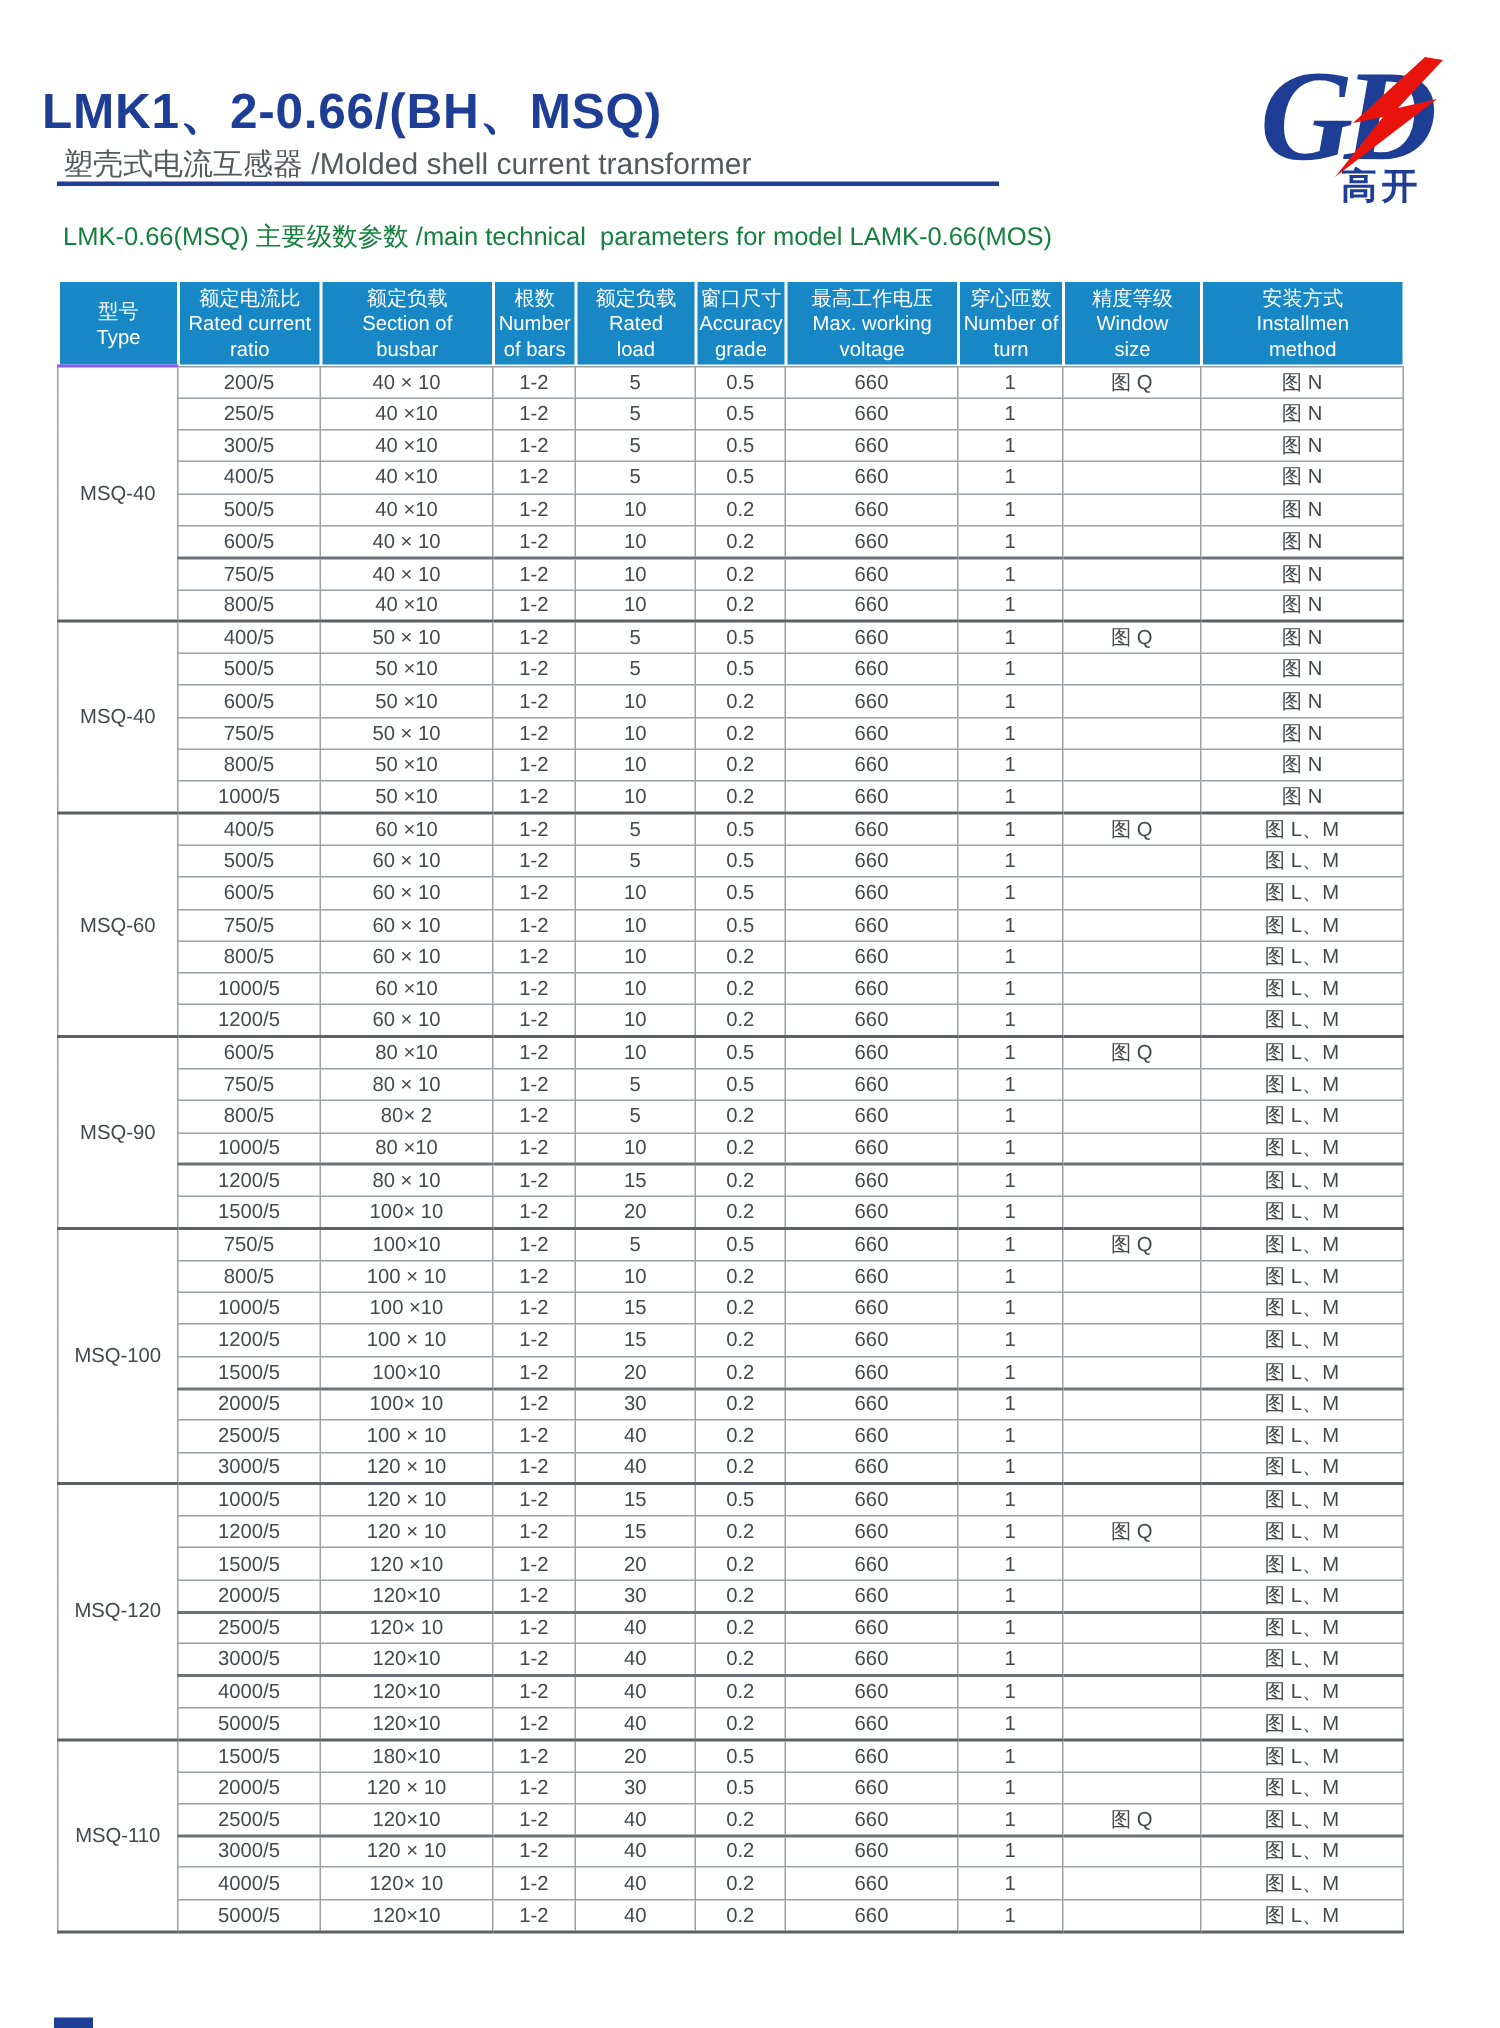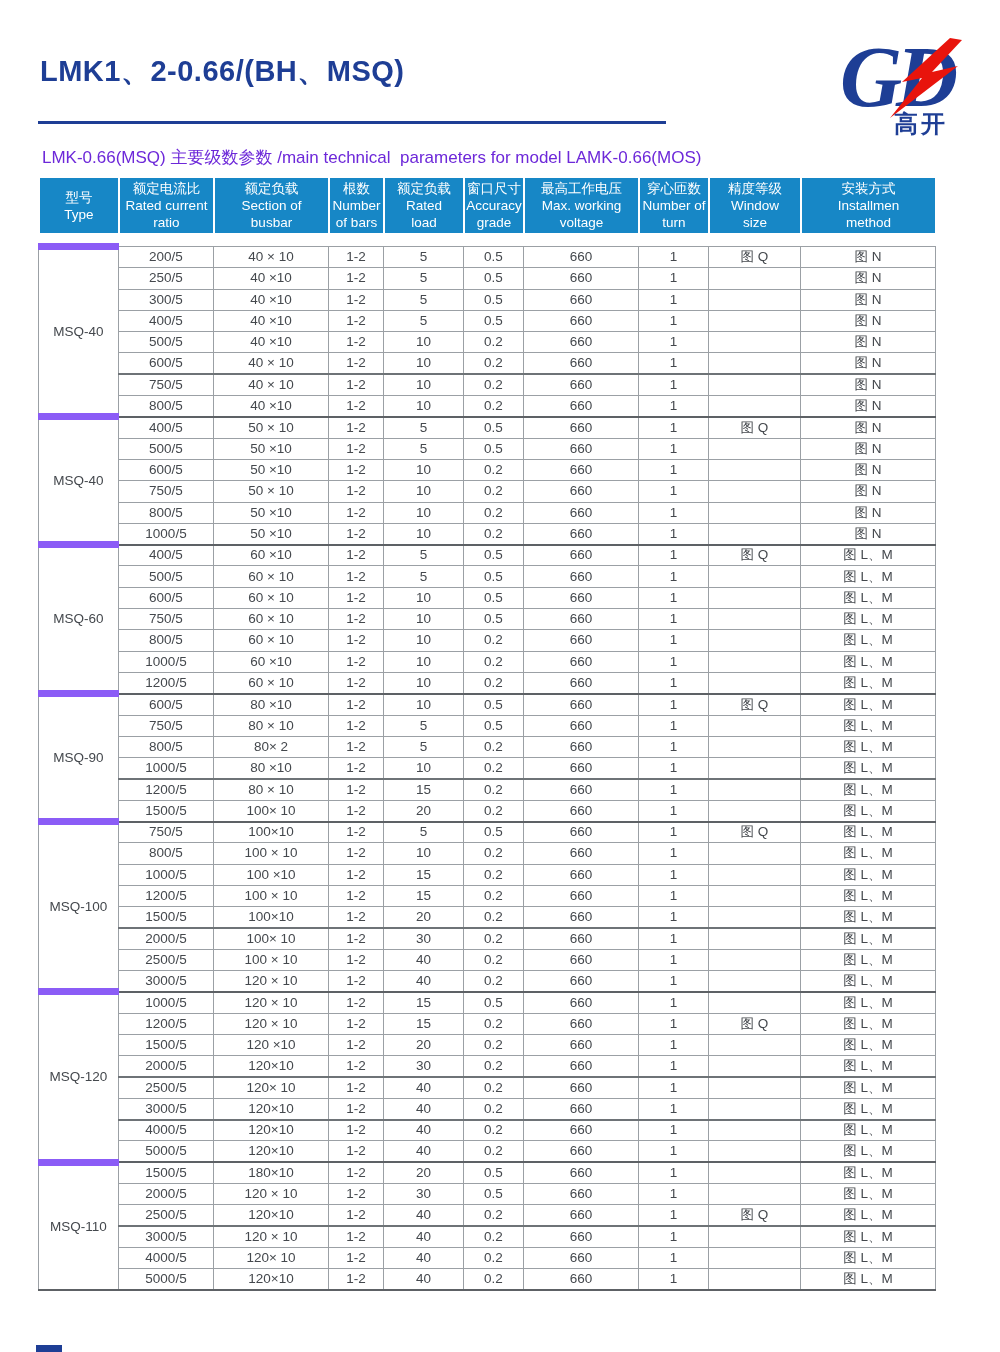--- a/index.html
+++ b/index.html
@@ -4,74 +4,75 @@
 <style>
   * { margin:0; padding:0; box-sizing:border-box; }
   html,body { background:#e8e8e8; }
   .page {
     position:relative; width:1000px; height:1352px; margin:0 auto;
     background:#ffffff; overflow:hidden;
     font-family:"Liberation Sans","DejaVu Sans",sans-serif;
     color:#44484d;
   }
   .page-title {
-    position:absolute; left:40px; top:52px;
-    font-size:29px; font-weight:bold; color:#1e3e95; letter-spacing:0.5px;
+    position:absolute; left:28px; top:52px;
+    font-size:33px; font-weight:bold; color:#1e3e95; letter-spacing:0.5px;
   }
   .page-subtitle {
     position:absolute; left:42px; top:96px;
     font-size:20px; color:#54595e;
   }
   .title-rule {
     position:absolute; left:38px; top:121px; width:628px; height:3px;
     background:#1e3e95;
   }
   .section-label {
     position:absolute; left:42px; top:146px;
-    font-size:17px; color:#6d28d9; white-space:pre-wrap;
+    font-size:17px; color:#15803d; white-space:pre-wrap;
   }
   
   .logo { position:absolute; left:832px; top:24px; width:158px; height:116px; }
   .logo .letter { fill:#1e3e95; font-family:"Liberation Serif","DejaVu Serif",serif; font-weight:bold; font-style:italic; }
   .logo .bolt { fill:#e8140c; }
   .logo .cn { fill:#1e3e95; font-weight:bold; font-family:"Liberation Sans",sans-serif; }
   
   .tbl { position:absolute; left:38px; width:897px; border-collapse:collapse; table-layout:fixed; }
-  .tbl-head { top:176px; }
+  .tbl-head { top:186px; }
   .tbl-body { top:243px; }
   .tbl-head th {
     background:#1787c6; border:2px solid #ffffff; color:#ffffff;
     font-weight:normal; font-size:13.5px; line-height:17px;
     height:57px; padding:0 1px; text-align:center; vertical-align:middle;
   }
   .h-en { white-space:pre-line; }
   .tbl-body td {
     border:1px solid #9ba0a5; font-size:13.5px; color:#44484d;
     text-align:center; vertical-align:middle; height:21.3px; padding:0;
     line-height:1.05; white-space:nowrap; overflow:hidden;
   }
-  .tbl-body td.type-cell { border-bottom:2px solid #5d6165; border-top:7px solid #8b5cf6; }
+  .tbl-body td.type-cell { border-bottom:2px solid #5d6165; border-top:2px solid #8b5cf6; }
   .tbl-body tr.group-end td { border-bottom:2px solid #5d6165; }
   .tbl-body tr.heavy td { border-bottom:2px solid #6e7control377; }
   .tbl-body tr.heavy td { border-bottom:2px solid #6e7377; }
   .footer-mark { position:absolute; left:36px; top:1345px; width:26px; height:7px; background:#1e3e95; }
 </style>
 </head>
 <body>
 
 <div class="page">
 
   <svg class="logo" viewBox="0 0 158 116" xmlns="http://www.w3.org/2000/svg">
     <text class="letter" x="8" y="82" font-size="86">G</text>
     <text class="letter" x="64" y="82" font-size="86">D</text>
     <path class="bolt" d="M118,14 L70,58 L90,54 L58,94 L126,42 L100,48 L130,16 Z"></path>
     <text class="cn" x="62" y="108" font-size="24" letter-spacing="3">高开</text>
   </svg>
 
   <h1 class="page-title">LMK1、2-0.66/(BH、MSQ)</h1>
+  <div class="page-subtitle">塑壳式电流互感器 /Molded shell current transformer</div>
   <div class="title-rule"></div>
   <div class="section-label">LMK-0.66(MSQ) 主要级数参数 /main technical  parameters for model LAMK-0.66(MOS)</div>
 
   <table class="tbl tbl-head">
     <colgroup>
       <col style="width:80px">
         <col style="width:95px">
         <col style="width:115px">
       <col style="width:55px">
         <col style="width:80px">

